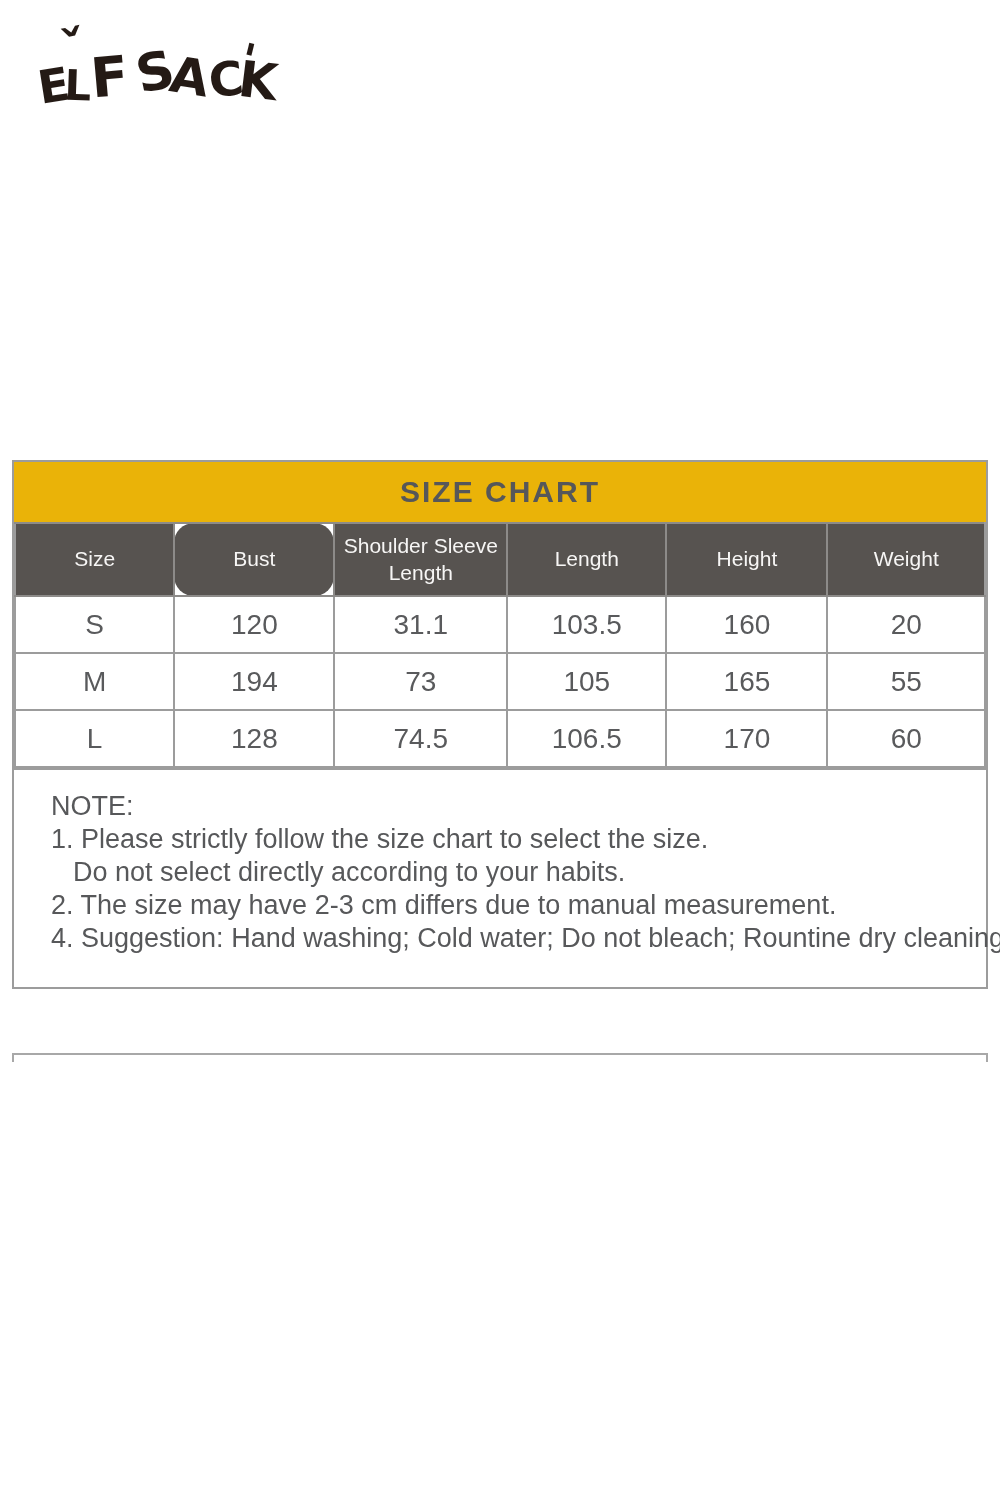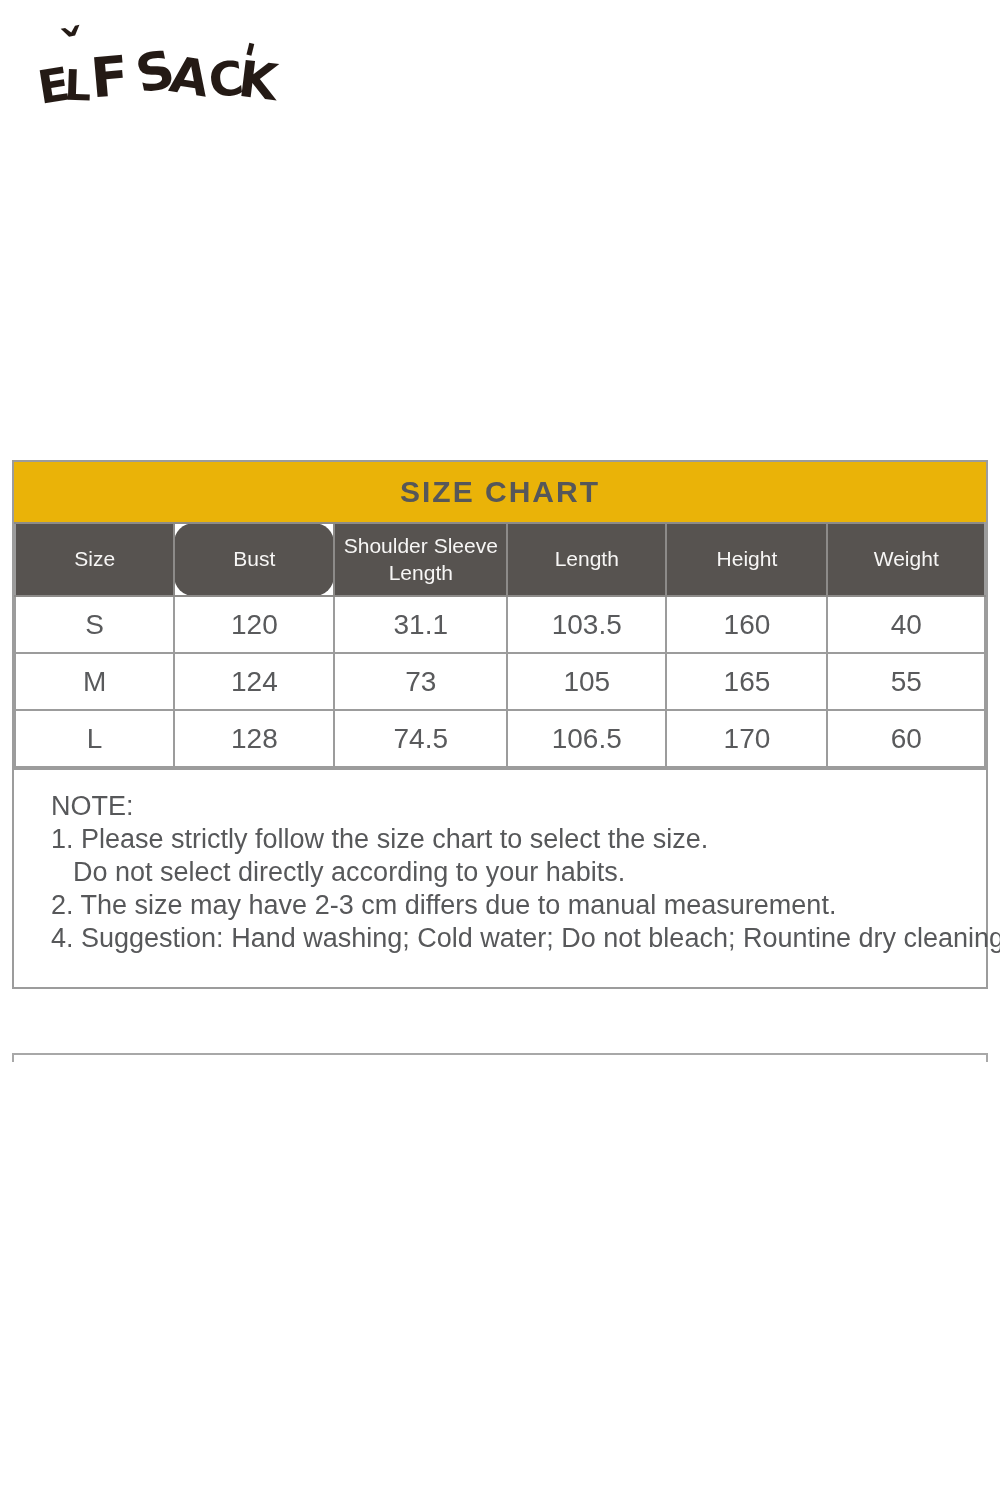--- a/index.html
+++ b/index.html
@@ -163,25 +163,25 @@
           <th class="col-weight">Weight</th>
         </tr>
       </thead>
       <tbody>
         <tr>
           <td>S</td>
           <td>120</td>
           <td>31.1</td>
           <td>103.5</td>
           <td>160</td>
-          <td>40</td>
+          <td>20</td>
         </tr>
         <tr>
           <td>M</td>
-          <td>124</td>
+          <td>194</td>
           <td>73</td>
           <td>105</td>
           <td>165</td>
           <td>55</td>
         </tr>
         <tr>
           <td>L</td>
           <td>128</td>
           <td>74.5</td>
           <td>106.5</td>

